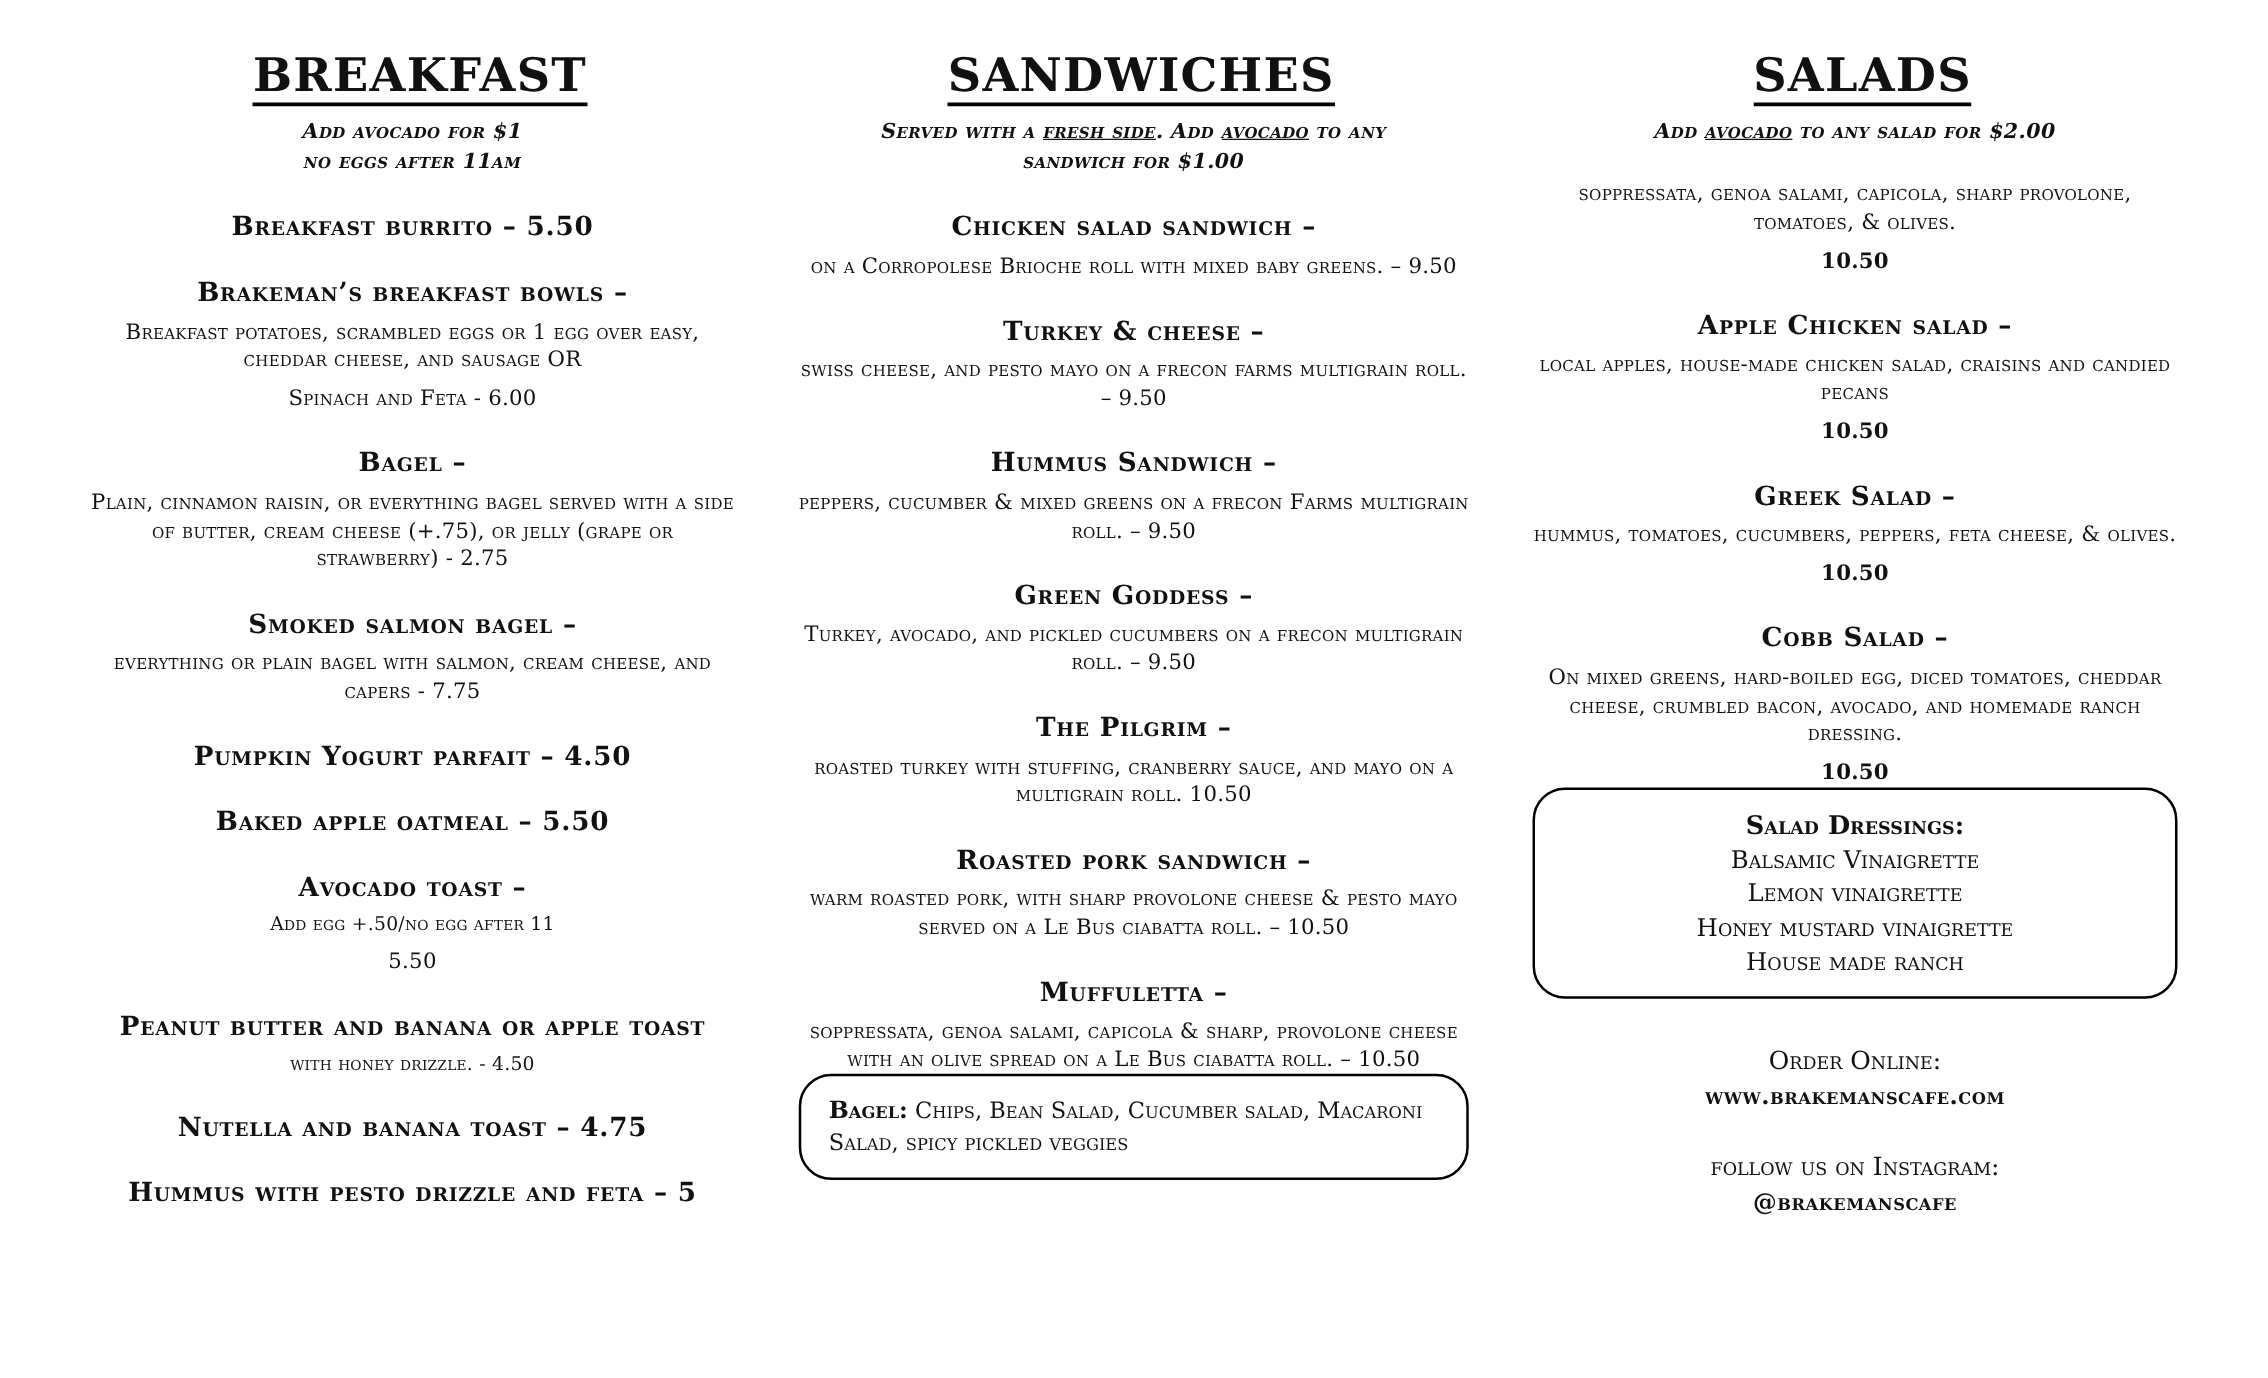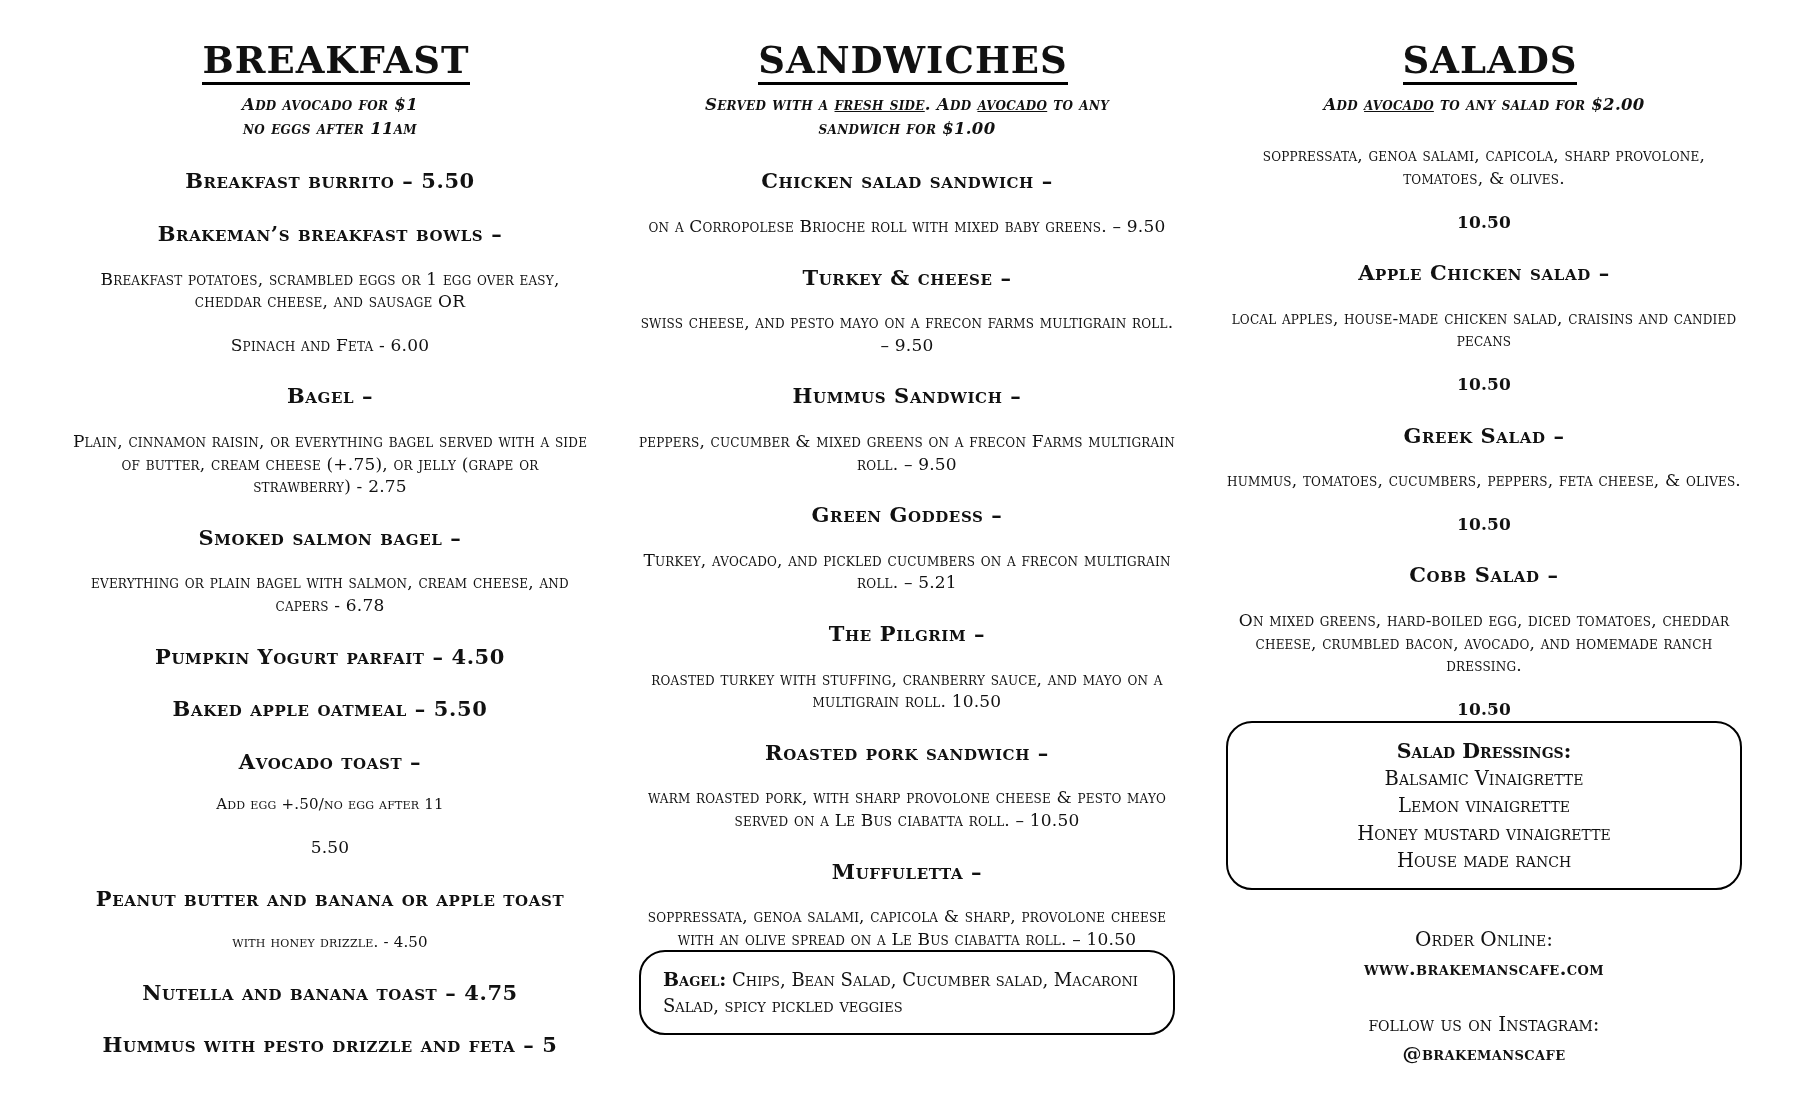--- a/index.html
+++ b/index.html
@@ -64,21 +64,21 @@
     font-weight: bold;
     font-size: 21px;
     font-variant: small-caps;
     letter-spacing: .6px;
     line-height: 1.22;
   }
   .item-desc {
     font-size: 17px;
     font-variant: small-caps;
     line-height: 1.33;
-    margin-top: 21px;
+    margin-top: 8px;
     letter-spacing: .2px;
   }
   .item-desc.tiny {
     font-size: 15px;
   }
   .price { font-weight: bold; }
 
   .box {
     border: 2.5px solid #000;
     border-radius: 26px;
@@ -134,21 +134,21 @@
       <div class="item-desc">Spinach and Feta - 6.00</div>
     </div>
 
     <div class="item">
       <div class="item-name">Bagel –</div>
       <div class="item-desc">Plain, cinnamon raisin, or everything bagel served with a side of butter, cream cheese (+.75), or jelly (grape or strawberry) - 2.75</div>
     </div>
 
     <div class="item">
       <div class="item-name">Smoked salmon bagel –</div>
-      <div class="item-desc">everything or plain bagel with salmon, cream cheese, and capers - 6.78</div>
+      <div class="item-desc">everything or plain bagel with salmon, cream cheese, and capers - 7.75</div>
     </div>
 
     <div class="item">
       <div class="item-name">Pumpkin Yogurt parfait – 4.50</div>
     </div>
 
     <div class="item">
       <div class="item-name">Baked apple oatmeal – 5.50</div>
     </div>
 
@@ -188,21 +188,21 @@
     <div class="item">
       <div class="item-name">Turkey &amp; cheese –</div>
       <div class="item-desc">swiss cheese, and pesto mayo on a frecon farms multigrain roll. – 9.50</div>
     </div>
     <div class="item">
       <div class="item-name">Hummus Sandwich –</div>
       <div class="item-desc">peppers, cucumber &amp; mixed greens on a frecon Farms multigrain roll. – 9.50</div>
     </div>
     <div class="item">
       <div class="item-name">Green Goddess –</div>
-      <div class="item-desc">Turkey, avocado, and pickled cucumbers on a frecon multigrain roll. – 5.21</div>
+      <div class="item-desc">Turkey, avocado, and pickled cucumbers on a frecon multigrain roll. – 9.50</div>
     </div>
     <div class="item">
       <div class="item-name">The Pilgrim –</div>
       <div class="item-desc">roasted turkey with stuffing, cranberry sauce, and mayo on a multigrain roll. 10.50</div>
     </div>
     <div class="item">
       <div class="item-name">Roasted pork sandwich –</div>
       <div class="item-desc">warm roasted pork, with sharp provolone cheese &amp; pesto mayo served on a Le Bus ciabatta roll. – 10.50</div>
     </div>
     <div class="item">

